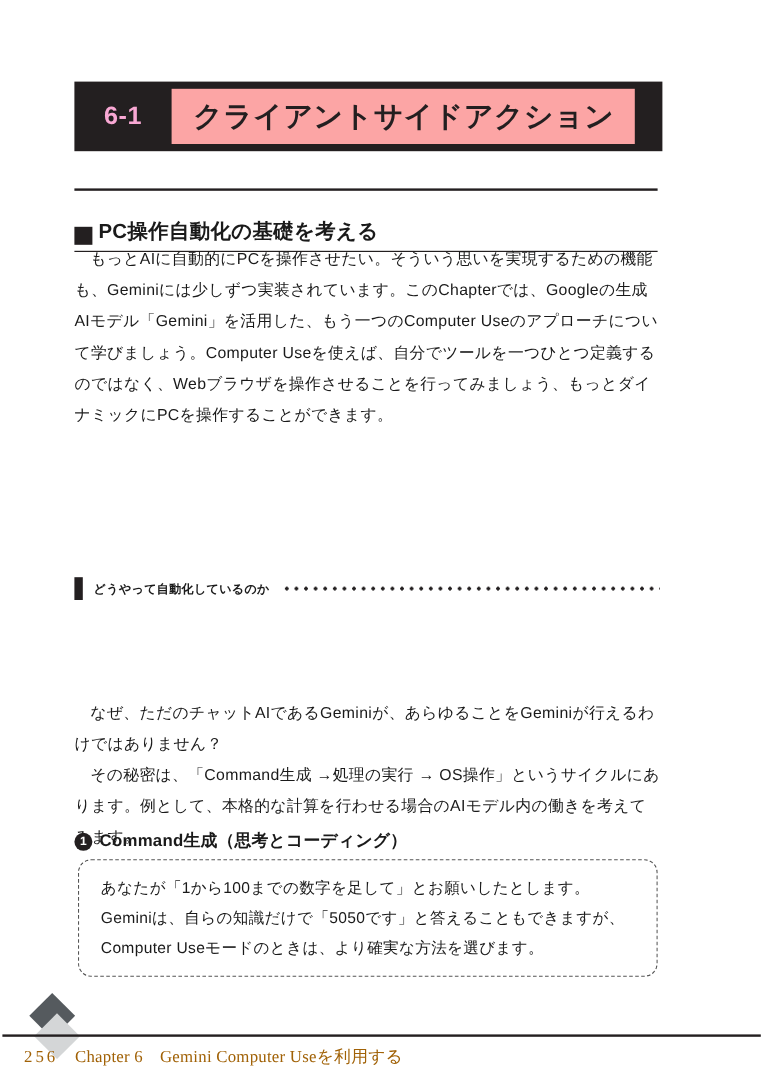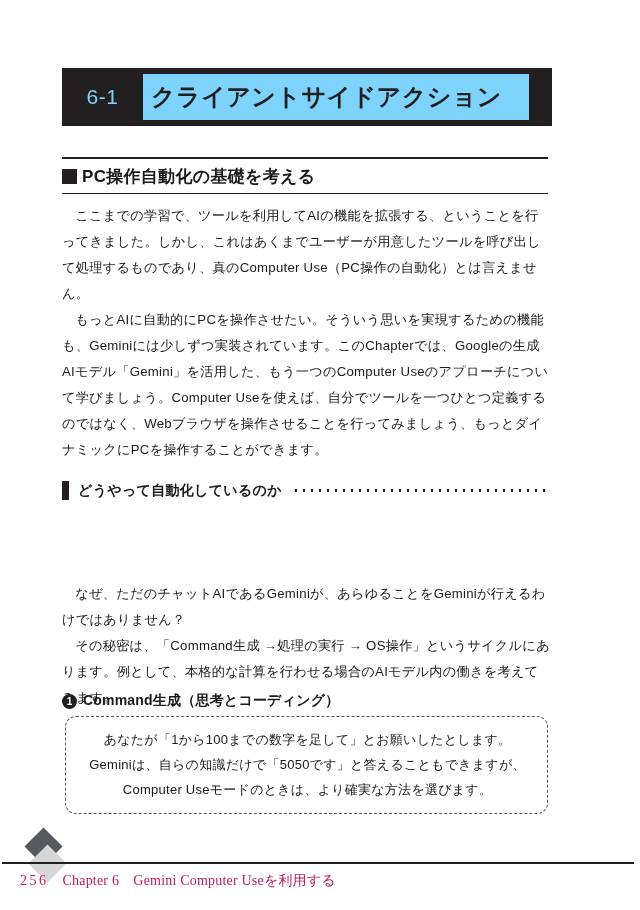--- a/index.html
+++ b/index.html
@@ -31,33 +31,33 @@
     height: 58px;
     background: #231f20;
     box-sizing: border-box;
     display: flex;
     align-items: center;
   }
   .section-number {
     width: 81px;
     flex: 0 0 81px;
     text-align: center;
-    color: #7dd3fc;
+    color: #f9a8d4;
     font-size: 21px;
-    font-weight: normal;
+    font-weight: bold;
     letter-spacing: 0.5px;
   }
   .section-title-box {
     flex: 1 1 auto;
     align-self: stretch;
     margin: 6px 23px 6px 0;
-    background: #7dd3fc;
-    display: flex;
-    align-items: center;
-    padding-left: 8px;
+    background: #fca5a5;
+    display: flex;
+    align-items: center;
+    padding-left: 18px;
     box-sizing: border-box;
   }
   .section-title {
     font-size: 24px;
     font-weight: bold;
     color: #231f20;
     letter-spacing: 0.5px;
   }
 
   
@@ -68,22 +68,22 @@
     width: 486px;
   }
   .h2-rule {
     height: 2px;
     background: #231f20;
     width: 100%;
   }
   .h2-rule.thin { height: 1px; }
   .h2-row {
     display: flex;
-    align-items: center;
-    padding: 6px 0 5px 0;
+    align-items: flex-end;
+    padding: 22px 0 5px 0;
   }
   .h2-marker {
     width: 15px;
     height: 15px;
     background: #231f20;
     flex: 0 0 auto;
     margin-right: 5px;
   }
   .h2-text {
     font-size: 17px;
@@ -113,21 +113,21 @@
     align-items: center;
   }
   .h3-marker {
     width: 7px;
     height: 19px;
     background: #231f20;
     flex: 0 0 auto;
     margin-right: 9px;
   }
   .h3-text {
-    font-size: 14px;
+    font-size: 10px;
     font-weight: bold;
     white-space: nowrap;
     letter-spacing: 0.3px;
   }
   .h3-dots {
     flex: 1 1 auto;
     margin-left: 10px;
     height: 15px;
     background-image: radial-gradient(circle, #231f20 1.3px, rgba(0,0,0,0) 1.5px);
     background-size: 8px 15px;
@@ -165,21 +165,20 @@
   
   .callout {
     position: absolute;
     left: 65px;
     top: 716px;
     width: 483px;
     box-sizing: border-box;
     border: 1px dashed #555555;
     border-radius: 11px;
     padding: 10px 16px 11px 18px;
-    text-align: center;
   }
   .callout-text {
     margin: 0;
     font-size: 13px;
     line-height: 25px;
     letter-spacing: 0.02em;
     color: #1a1a1a;
   }
 
   
@@ -206,21 +205,21 @@
     left: 34px;
     top: 850px;
     background: #d4d6d7;
   }
   .footer-text {
     position: absolute;
     left: 20px;
     top: 872px;
     font-family: "Liberation Serif", "DejaVu Serif", serif;
     font-size: 14px;
-    color: #be185d;
+    color: #a16207;
     white-space: nowrap;
   }
   .footer-pageno { letter-spacing: 2.5px; }
   .footer-chapter { margin-left: 14px; letter-spacing: 0.2px; }
 </style>
 </head>
 <body>
 
 <div class="page">
 
@@ -234,21 +233,20 @@
   <div class="h2-block">
     <div class="h2-rule"></div>
     <div class="h2-row">
       <span class="h2-marker"></span>
       <span class="h2-text">PC操作自動化の基礎を考える</span>
     </div>
     <div class="h2-rule thin"></div>
   </div>
 
   <div class="body-col" style="top:203px;">
-    <p class="para">ここまでの学習で、ツールを利用してAIの機能を拡張する、ということを行ってきました。しかし、これはあくまでユーザーが用意したツールを呼び出して処理するものであり、真のComputer Use（PC操作の自動化）とは言えません。</p>
     <p class="para">もっとAIに自動的にPCを操作させたい。そういう思いを実現するための機能も、Geminiには少しずつ実装されています。このChapterでは、Googleの生成AIモデル「Gemini」を活用した、もう一つのComputer Useのアプローチについて学びましょう。Computer Useを使えば、自分でツールを一つひとつ定義するのではなく、Webブラウザを操作させることを行ってみましょう、もっとダイナミックにPCを操作することができます。</p>
   </div>
 
   <div class="h3-block">
     <span class="h3-marker"></span>
     <span class="h3-text">どうやって自動化しているのか</span>
     <span class="h3-dots"></span>
   </div>
 
 

